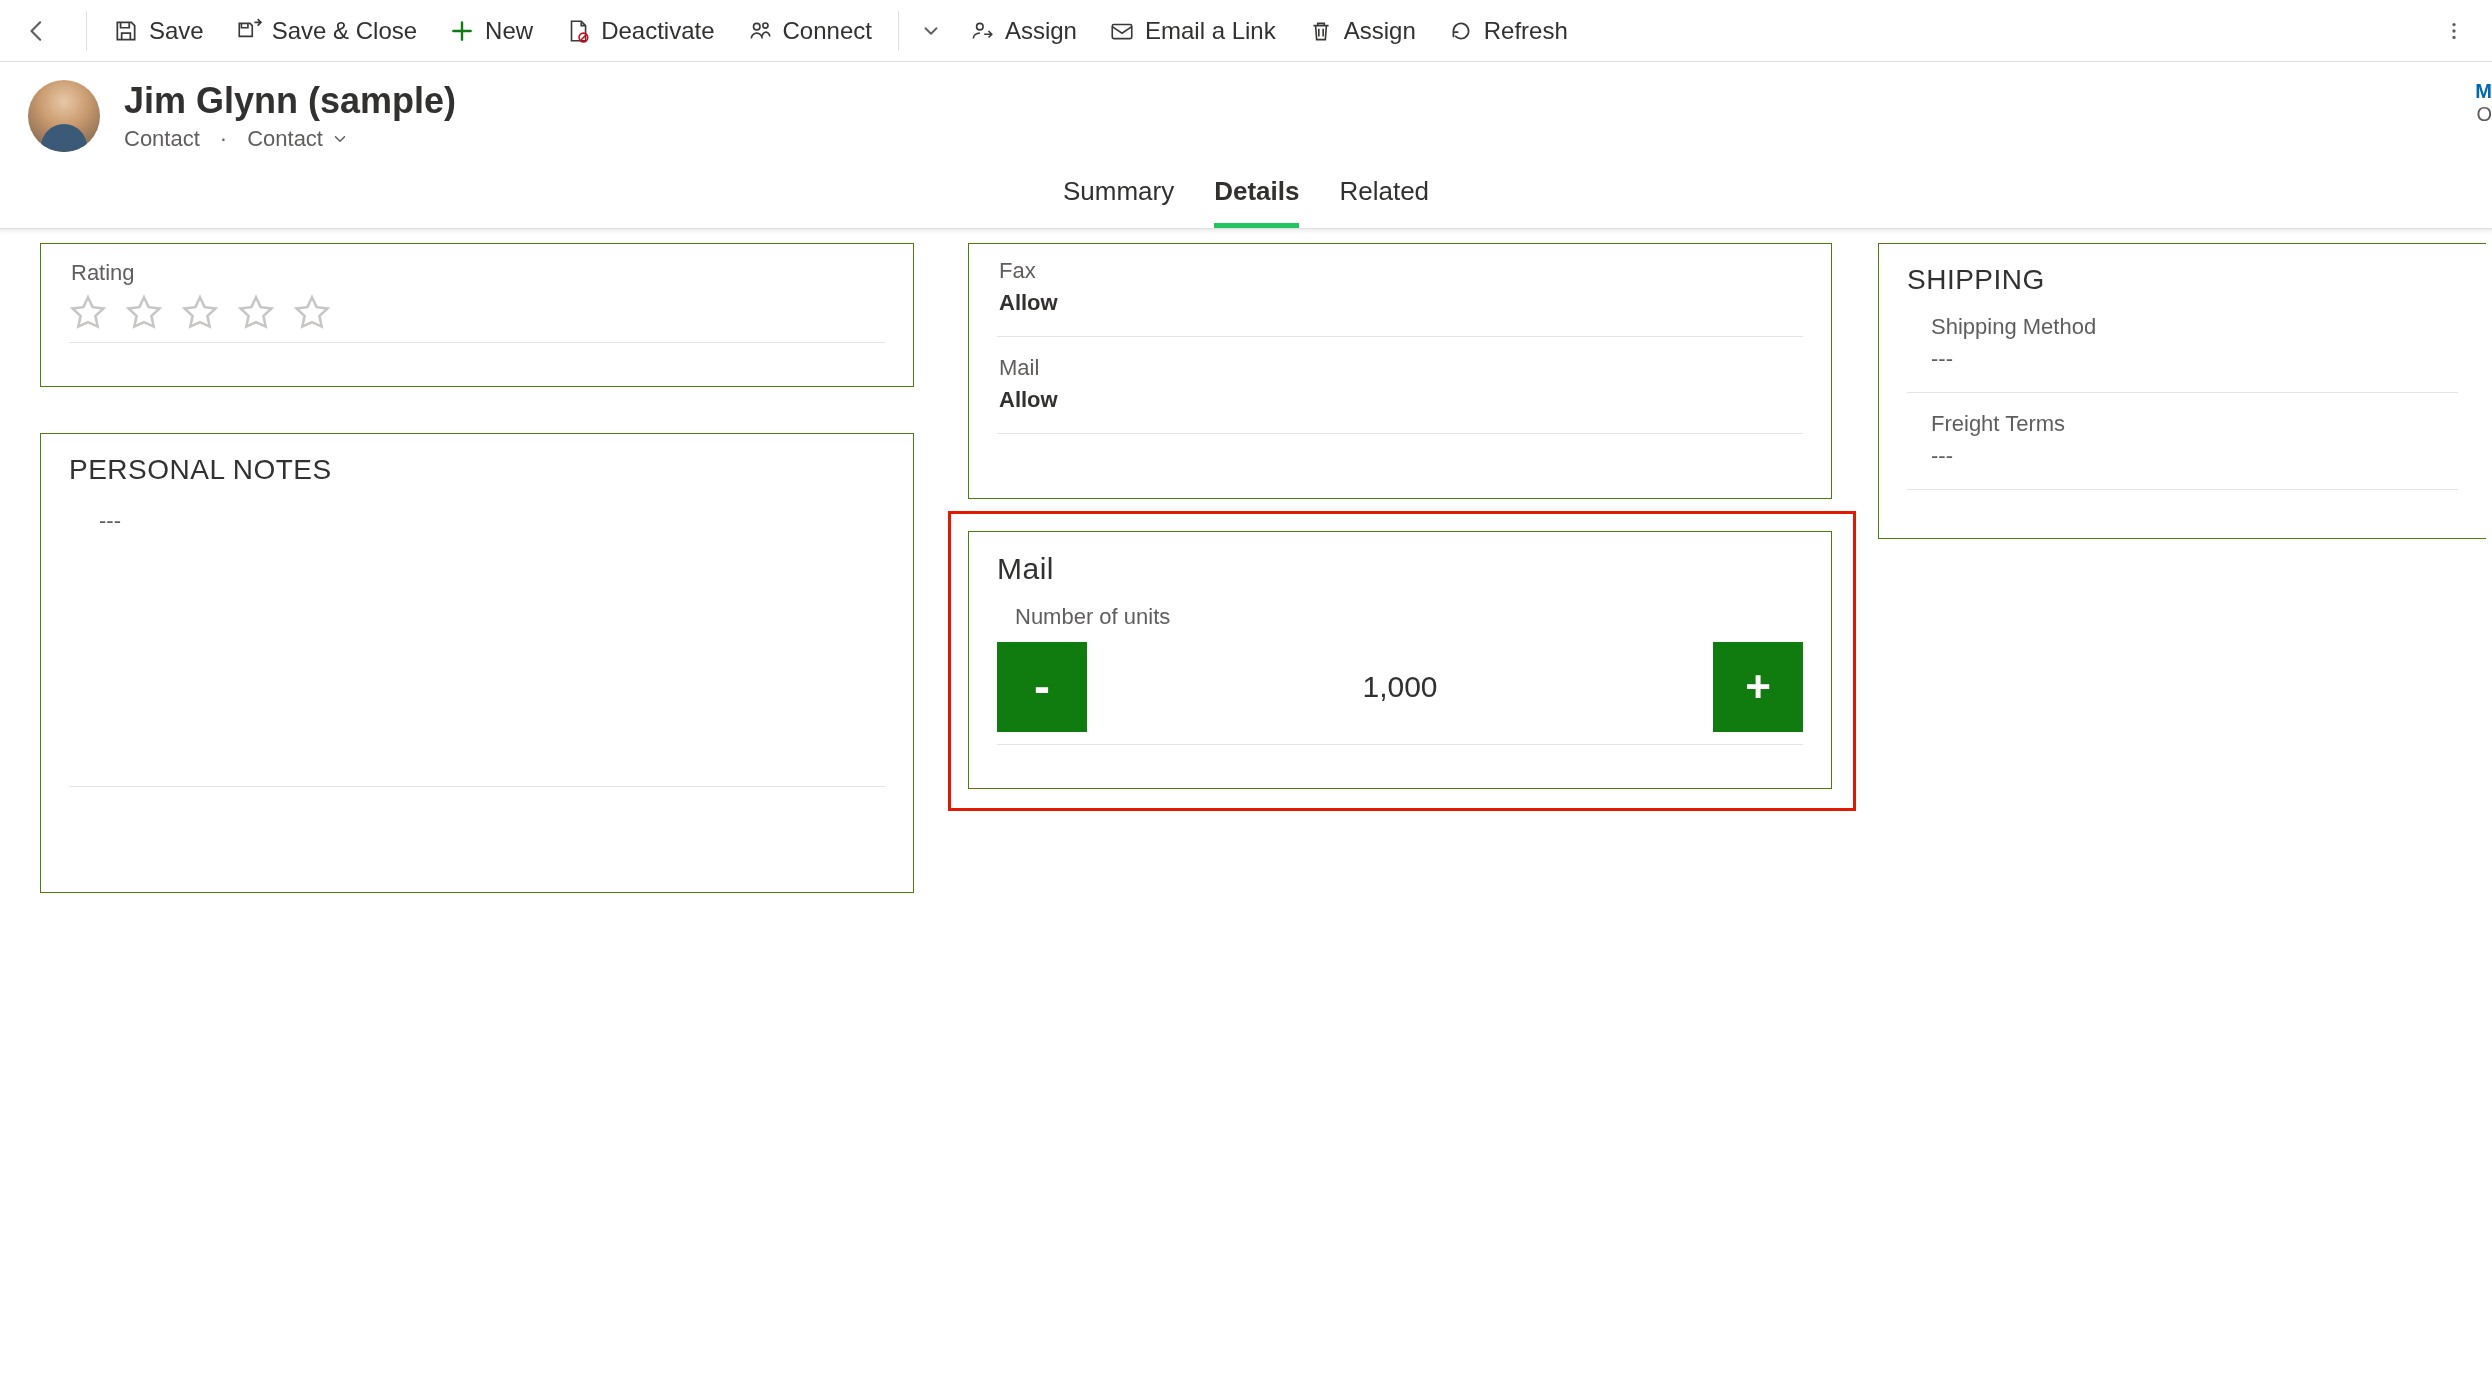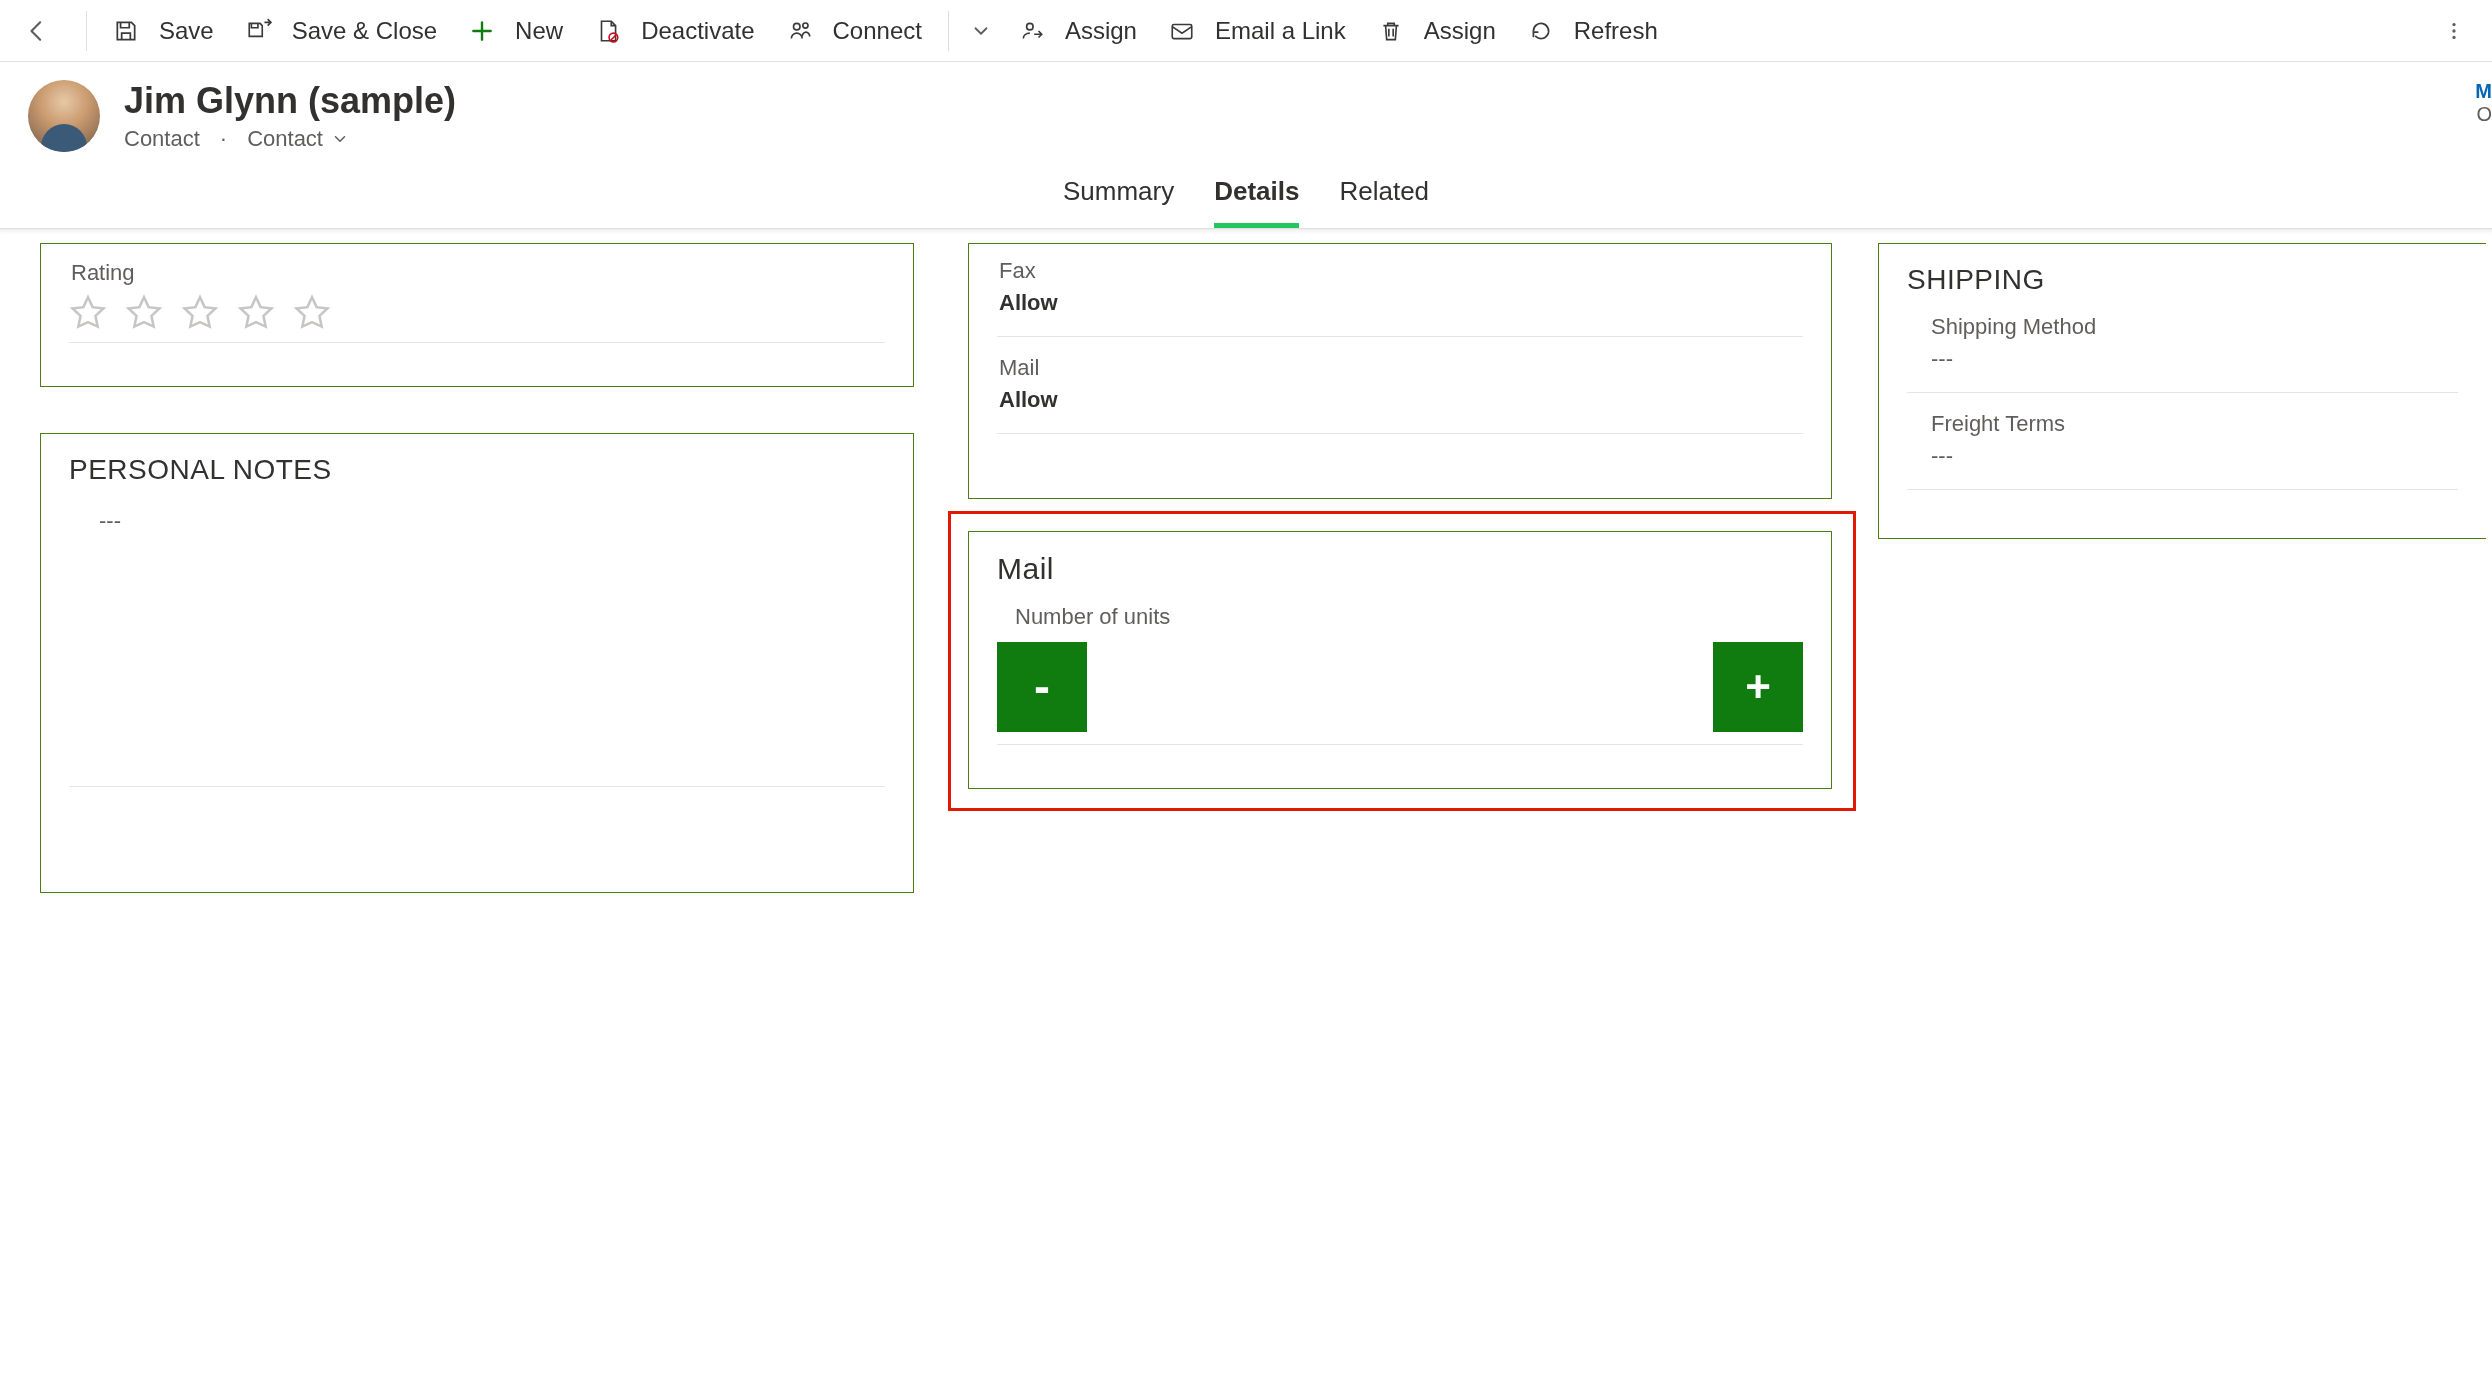--- a/index.html
+++ b/index.html
@@ -13,21 +13,21 @@
   }
   .toolbar .back-btn {
     width: 40px; height: 40px; display:flex; align-items:center; justify-content:center;
     margin-right: 18px;
     cursor: pointer;
   }
   .toolbar .sep-v {
     width: 1px; height: 40px; background: #e1dfdd; margin: 0 10px;
   }
   .toolbar .tbtn {
-    display: flex; align-items: center; gap: 20px;
+    display: flex; align-items: center; gap: 10px;
     padding: 6px 16px;
     font-size: 24px;
     color: #323130;
     cursor: pointer;
     white-space: nowrap;
   }
   .toolbar .tbtn svg { width: 26px; height: 26px; }
   .toolbar .chev-btn {
     width: 44px; display:flex; align-items:center; justify-content:center; cursor:pointer;
   }
@@ -300,20 +300,21 @@
       </div>
     </div>
   </div>
 
   <div class="panel units-panel" style="left:968px; top:302px; width:864px; height:258px;">
     <div class="panel-inner">
       <div class="section-title">Mail</div>
       <div class="field-label" style="padding-left:18px;">Number of units</div>
       <div class="stepper">
         <div class="sq minus">-</div>
+        <div class="val">1,000</div>
         <div class="sq">+</div>
       </div>
     </div>
   </div>
 
   <div class="highlight-box" style="left:948px; top:282px; width:908px; height:300px;"></div>
 
   <div class="panel" style="left:1878px; top:14px; width:608px; height:296px; border-right:none;">
     <div class="panel-inner">
       <div class="section-title">SHIPPING</div>

